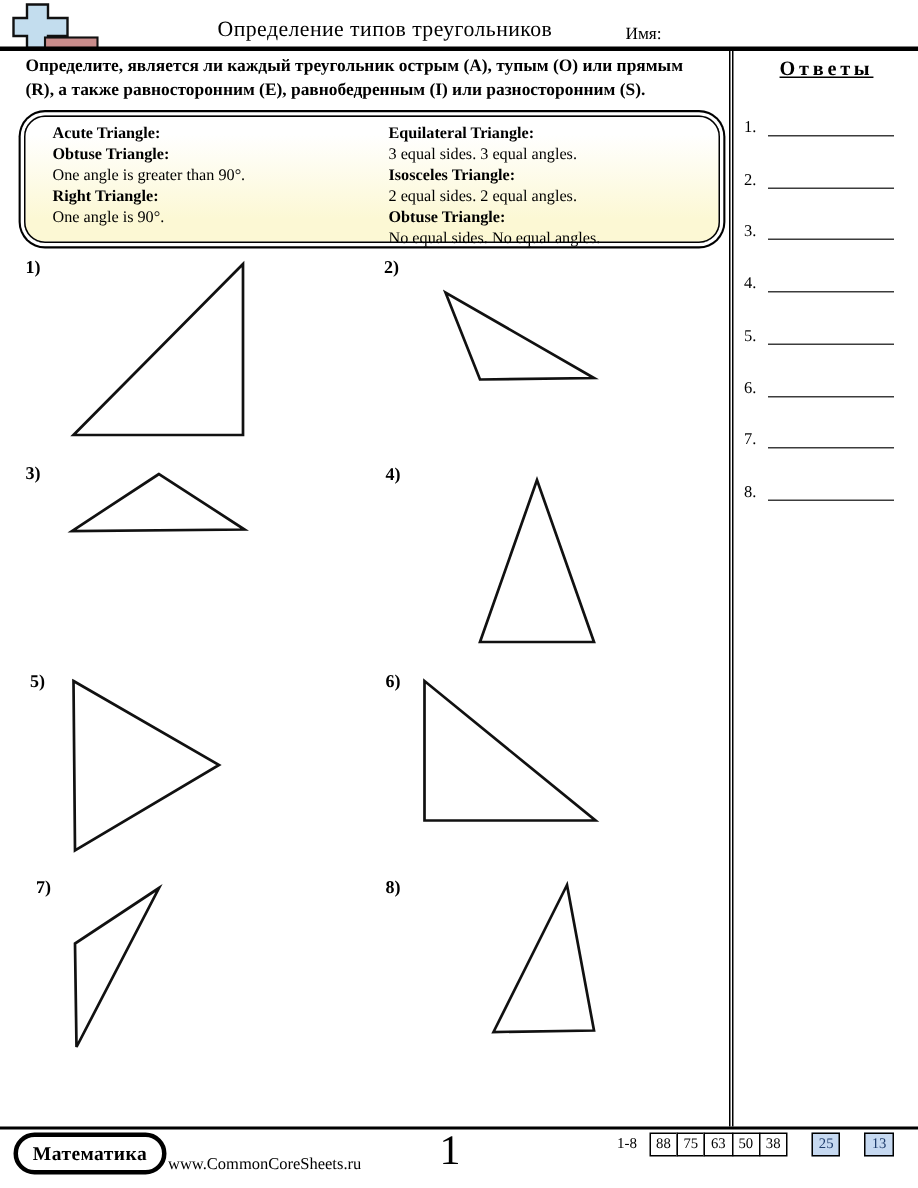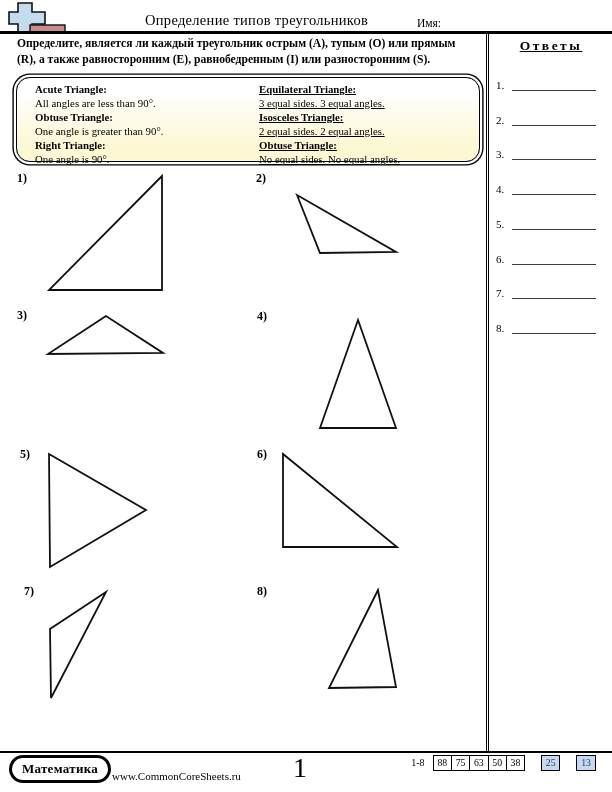--- a/index.html
+++ b/index.html
@@ -19,21 +19,21 @@
   
   .defs-box{
     position:absolute;left:16px;top:77px;width:444px;height:72px;
     padding:5px 0 6px 18px;
     border:1.4px solid #000;border-radius:14px;
     box-shadow:0 0 0 2.2px #fff,0 0 0 3.6px #000;
     background:linear-gradient(180deg,#ffffff 14%,#fcf8d4 82%);
     display:flex;
   }
   .defs-col{width:224px;display:flex;flex-direction:column;}
-  .defs-col.right{width:auto;text-decoration:underline;}
+  .defs-col.right{width:auto;}
   .def-term{font-weight:bold;font-size:10.8px;line-height:13.9px;}
   .def-desc{font-size:10.8px;line-height:13.9px;}
   
   .tri-layer{position:absolute;left:0;top:0;width:612px;height:792px;pointer-events:none;}
   .tri-layer polygon{fill:#fff;stroke:#111;stroke-width:1.8;stroke-linejoin:miter;}
   .q-num{position:absolute;font-weight:bold;font-size:12px;}
   
   .side-rule{position:absolute;left:486px;top:33px;height:718px;width:2.6px;
     border-left:1.4px solid #000;border-right:1.4px solid #000;box-sizing:border-box;}
   .answers-title{position:absolute;left:490px;top:38px;width:122px;text-align:center;
@@ -72,21 +72,20 @@
   <div class="header-rule"></div>
 
   <div class="instructions">
     <div>Определите, является ли каждый треугольник острым (A), тупым (O) или прямым</div>
     <div>(R), а также равносторонним (E), равнобедренным (I) или разносторонним (S).</div>
   </div>
 
   <div class="defs-box">
     <div class="defs-col">
       <span class="def-term">Acute Triangle:</span>
-      <span class="def-desc">All angles are less than 90°.</span>
       <span class="def-term">Obtuse Triangle:</span>
       <span class="def-desc">One angle is greater than 90°.</span>
       <span class="def-term">Right Triangle:</span>
       <span class="def-desc">One angle is 90°.</span>
     </div>
     <div class="defs-col right">
       <span class="def-term">Equilateral Triangle:</span>
       <span class="def-desc">3 equal sides. 3 equal angles.</span>
       <span class="def-term">Isosceles Triangle:</span>
       <span class="def-desc">2 equal sides. 2 equal angles.</span>

